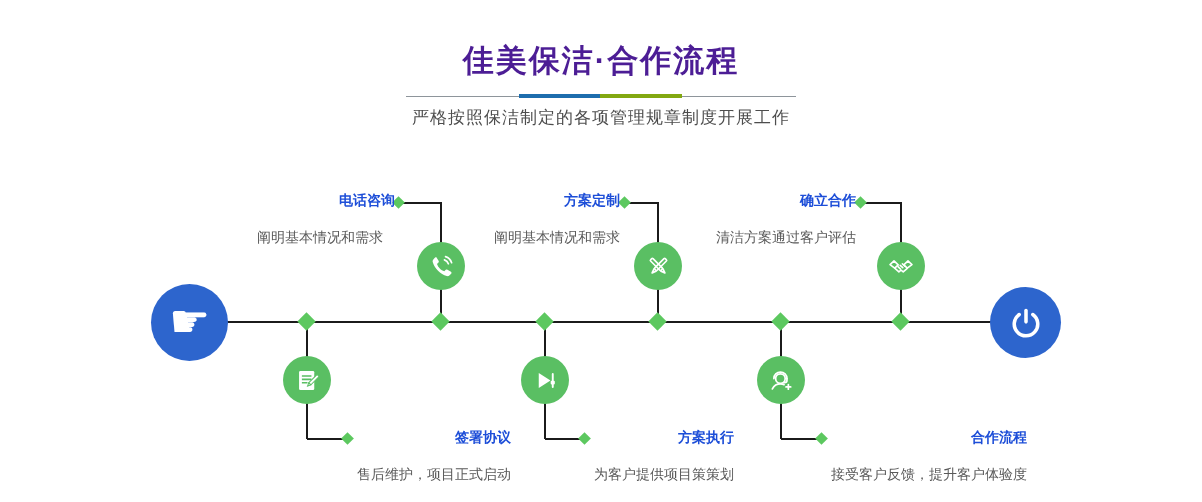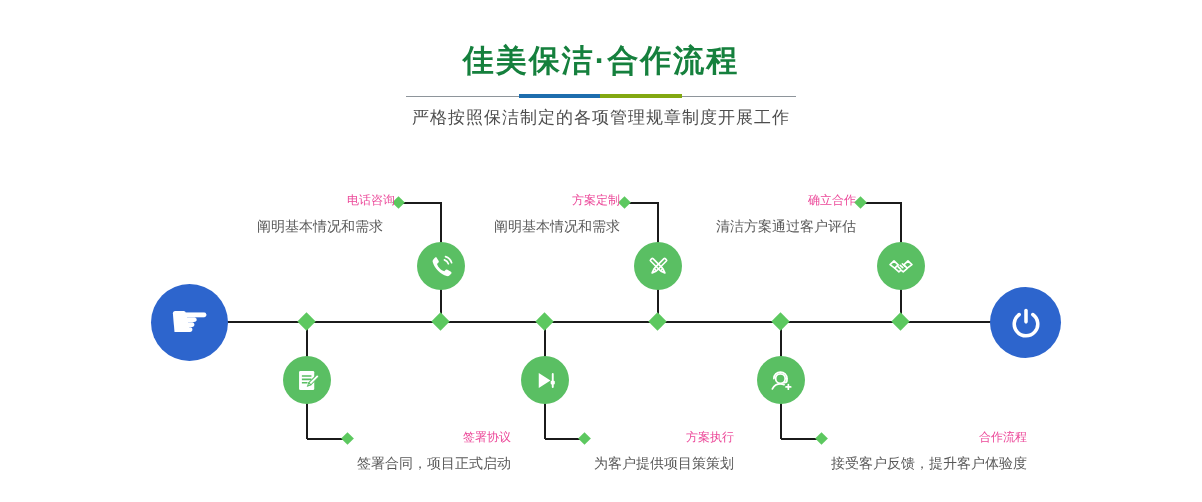--- a/index.html
+++ b/index.html
@@ -1,21 +1,21 @@
 <!DOCTYPE html>
 <html><head>
 <meta charset="utf-8">
 <style>
   html,body{margin:0;padding:0;background:#ffffff;}
   body{font-family:"Liberation Sans","DejaVu Sans",sans-serif;}
   .page{position:relative;width:1202px;height:502px;background:#ffffff;overflow:hidden;}
 
   
   .hdr-title{position:absolute;top:40px;left:0;width:1202px;text-align:center;
-    font-size:31px;font-weight:bold;color:#15803d;letter-spacing:2px;}
+    font-size:31px;font-weight:bold;color:#4c1d95;letter-spacing:2px;}
   .hdr-divider{position:absolute;top:94px;left:406px;width:390px;height:5px;}
   .hdr-divider .thin{position:absolute;top:2px;left:0;width:390px;height:1px;background:#8e959b;}
   .hdr-divider .seg-blue{position:absolute;top:0;left:113px;width:81px;height:4px;background:#1d6dad;}
   .hdr-divider .seg-green{position:absolute;top:0;left:194px;width:82px;height:4px;background:#82a811;}
   .hdr-sub{position:absolute;top:106px;left:0;width:1202px;text-align:center;
     font-size:17px;color:#4d4d4d;letter-spacing:1px;}
 
   
   .hline,.vline{position:absolute;background:#1b1b1b;}
   .hline{height:2px;}
@@ -30,22 +30,22 @@
   .circle{position:absolute;border-radius:50%;display:flex;align-items:center;justify-content:center;}
   .circle.green{width:48px;height:48px;background:#5abf63;}
   .circle.blue{background:#2d65cd;}
   .circle svg{display:block;}
   .hand-glyph{color:#ffffff;font-size:46px;line-height:1;transform:translateY(-2px);}
 
   
   .step{position:absolute;}
   .step.top{text-align:right;}
   .step.bottom{text-align:right;}
-  .step-title{font-size:12px;font-weight:normal;color:#ec4899;line-height:20px;}
-  .step-desc{font-size:14px;color:#595959;line-height:16px;margin-top:8px;}
+  .step-title{font-size:14px;font-weight:bold;color:#1d4ed8;line-height:20px;}
+  .step-desc{font-size:14px;color:#595959;line-height:16px;margin-top:19px;}
   .pad-r{padding-right:12px;}
 </style>
 </head>
 <body>
 
 <div class="page">
 
   <div class="hdr-title">佳美保洁·合作流程</div>
   <div class="hdr-divider">
     <div class="thin"></div>
@@ -157,21 +157,21 @@
     <div class="step-title">方案定制</div>
     <div class="step-desc">阐明基本情况和需求</div>
   </div>
   <div class="step top" style="right:346px;top:190px;">
     <div class="step-title">确立合作</div>
     <div class="step-desc">清洁方案通过客户评估</div>
   </div>
 
   <div class="step bottom" style="left:357px;top:427px;">
     <div class="step-title">签署协议</div>
-    <div class="step-desc">签署合同，项目正式启动</div>
+    <div class="step-desc">售后维护，项目正式启动</div>
   </div>
   <div class="step bottom" style="left:594px;top:427px;">
     <div class="step-title">方案执行</div>
     <div class="step-desc">为客户提供项目策策划</div>
   </div>
   <div class="step bottom" style="left:831px;top:427px;">
     <div class="step-title">合作流程</div>
     <div class="step-desc">接受客户反馈，提升客户体验度</div>
   </div>
 

